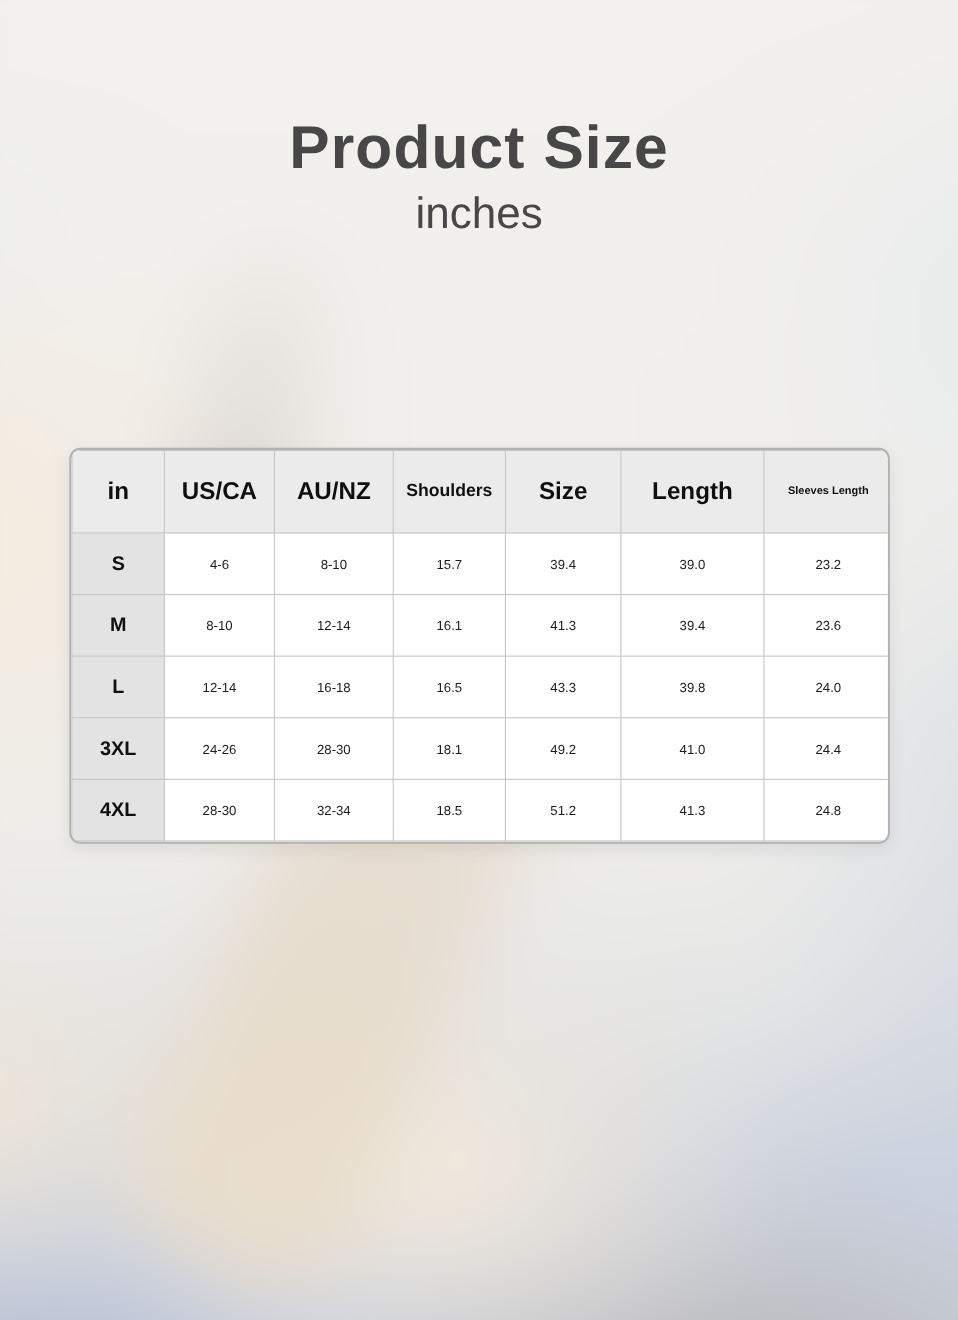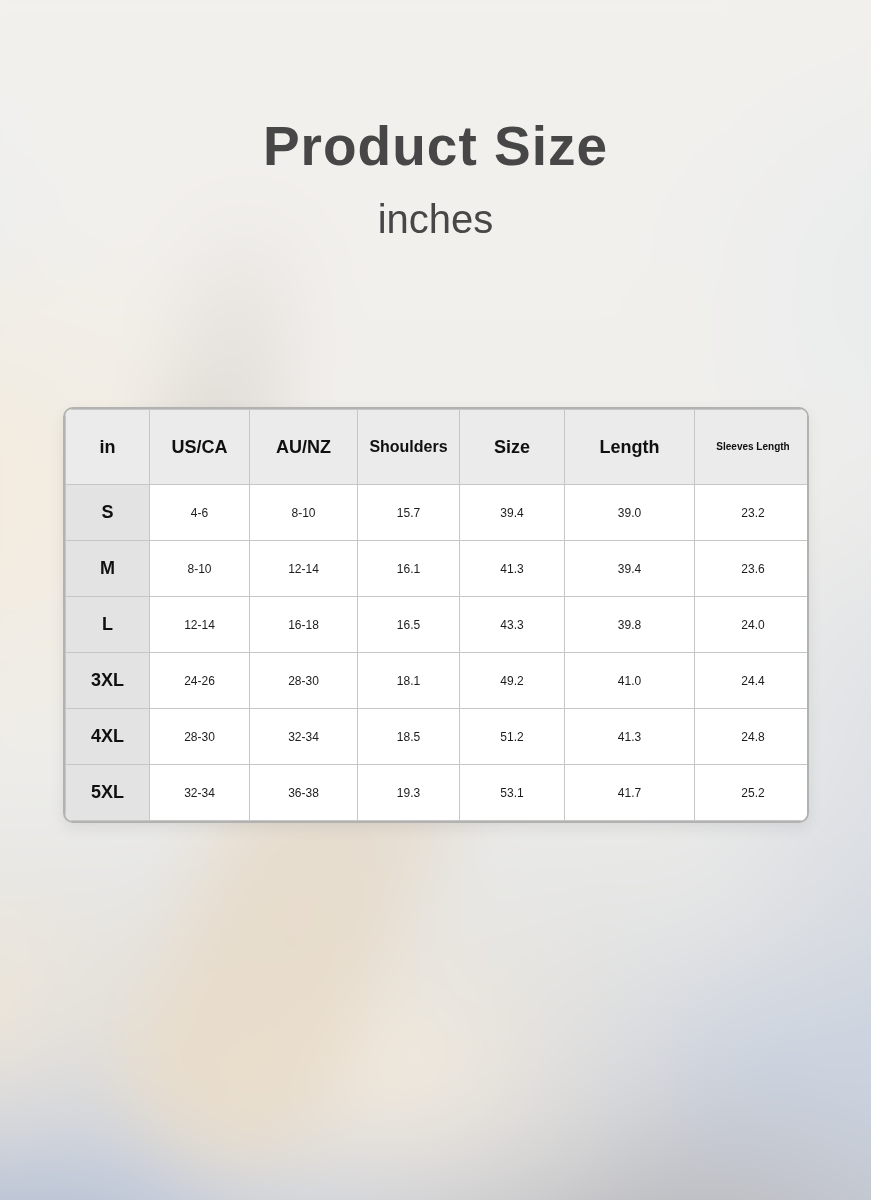--- a/index.html
+++ b/index.html
@@ -43,42 +43,42 @@
     transform: rotate(24deg); border-radius: 90px;
     background: linear-gradient(180deg, rgba(222,210,195,0.50) 0%, rgba(231,218,199,0.80) 60%, rgba(236,223,202,0.85) 100%);
   }
 
   
   .title-wrap {
     position: absolute; top: 101px; left: 0; width: 100%;
     text-align: center; z-index: 2; color: #474747;
   }
   .title-wrap h1 {
-    margin: 12px; font-size: 55px; font-weight: 600; letter-spacing: 1px; line-height: 1.2;
+    margin: 0; font-size: 55px; font-weight: 600; letter-spacing: 1px; line-height: 1.2;
   }
-  .subtitle { font-size: 40px; font-weight: 500; margin-top: 17px; line-height: 1.15; }
+  .subtitle { font-size: 40px; font-weight: 500; margin-top: 4px; line-height: 1.15; }
 
   
   .table-card {
     position: absolute; left: 63px; top: 407px; width: 746px;
     z-index: 2;
     border: 2px solid #b2b2b0;
     border-radius: 10px;
     overflow: hidden;
     background: #ffffff;
     box-shadow: 0 5px 14px rgba(70, 75, 90, 0.10);
     box-sizing: border-box;
   }
   table { width: 100%; border-collapse: collapse; table-layout: fixed; }
   th, td { box-sizing: border-box; padding: 0 3px; text-align: center; vertical-align: middle; }
   thead th {
     height: 75px;
     background: #ebebeb;
     border: 1px solid #c6c6c6;
-    font-size: 18px; font-weight: 700; color: #101010;
+    font-size: 22px; font-weight: 700; color: #101010;
     line-height: 1.25;
   }
   thead th:nth-child(4) { font-size: 16px; }
   thead th:nth-child(7) { font-size: 10px; }
   tbody th {
     background: #e3e3e3;
     border: 1px solid #c6c6c6;
     font-size: 18px; font-weight: 700; color: #101010;
   }
   tbody td {
@@ -162,24 +162,15 @@
         </tr>
         <tr>
           <th>4XL</th>
           <td>28-30</td>
           <td>32-34</td>
           <td>18.5</td>
           <td>51.2</td>
           <td>41.3</td>
           <td>24.8</td>
         </tr>
-        <tr>
-          <th>5XL</th>
-          <td>32-34</td>
-          <td>36-38</td>
-          <td>19.3</td>
-          <td>53.1</td>
-          <td>41.7</td>
-          <td>25.2</td>
-        </tr>
       </tbody>
   </table>
 </div>
 
 </body></html>

